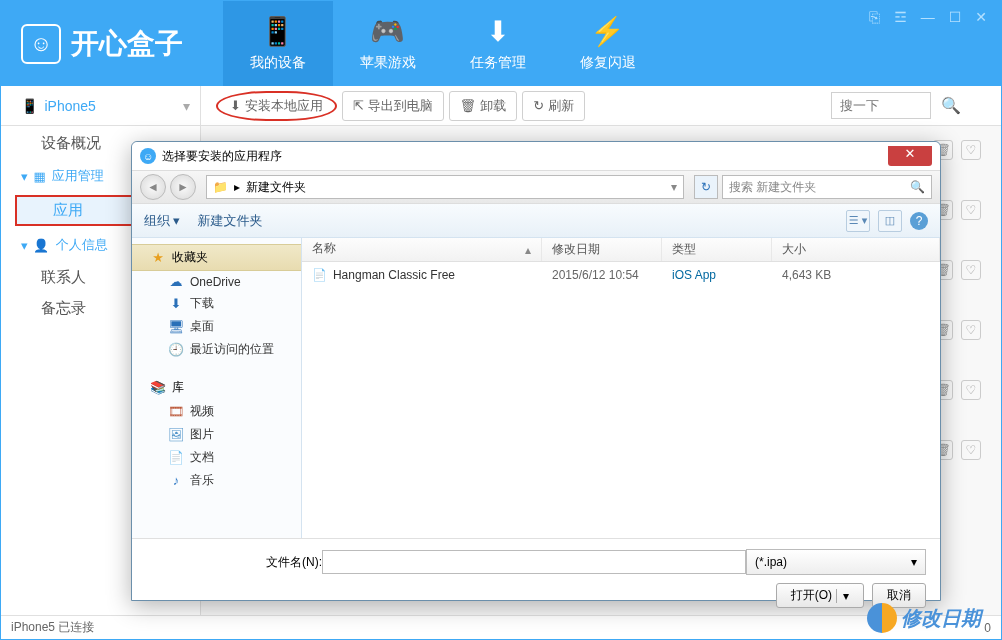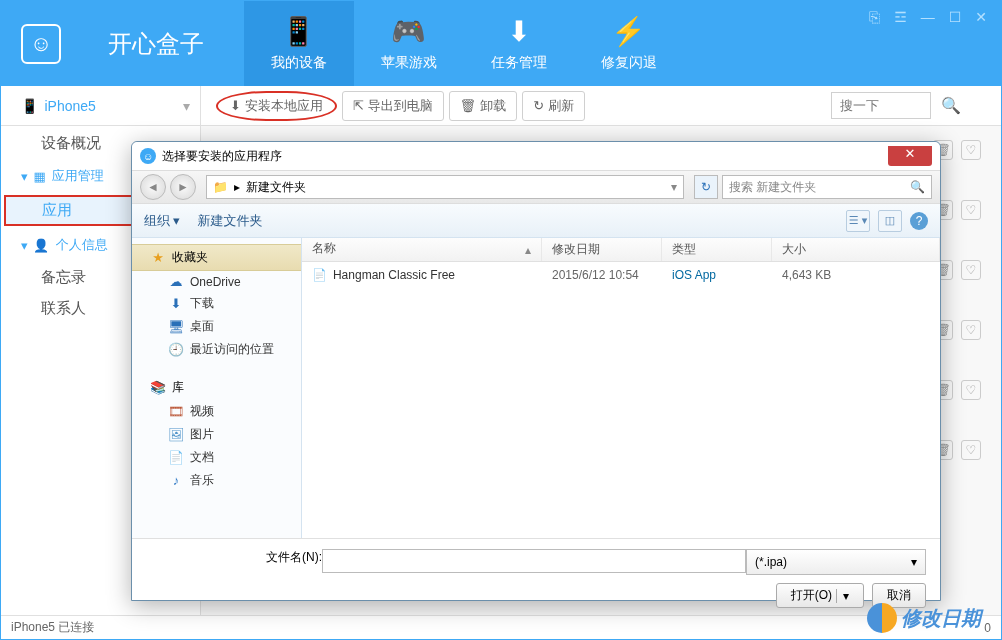--- a/index.html
+++ b/index.html
@@ -1,21 +1,21 @@
 <!DOCTYPE html>
 <html><head>
   <meta charset="utf-8">
   <style>
     * { margin: 0; padding: 0; box-sizing: border-box; font-family: "Microsoft YaHei", sans-serif; }
     body { width: 1002px; height: 640px; background: #fff; position: relative; border: 1px solid #3ea9f5; overflow: hidden; }
     
     .header { background: #3ea9f5; height: 85px; display: flex; align-items: stretch; color: #fff; }
     .logo-area { display: flex; align-items: center; padding: 0 20px; gap: 10px; }
     .logo-icon { width: 40px; height: 40px; border: 2px solid #fff; border-radius: 6px; display: flex; align-items: center; justify-content: center; font-size: 22px; }
-    .logo-text { font-size: 24px; font-weight: 400; margin-left: 37px; }
+    .logo-text { font-size: 28px; font-weight: 700; }
     .nav-tabs { display: flex; margin-left: 20px; }
     .nav-tab { width: 110px; display: flex; flex-direction: column; align-items: center; justify-content: center; gap: 6px; cursor: pointer; font-size: 14px; }
     .nav-tab.active { background: #2e97e5; }
     .nav-tab-icon { font-size: 28px; }
     .window-controls { margin-left: auto; display: flex; gap: 14px; padding: 8px 14px 0 0; align-items: flex-start; }
     .win-ctrl { color: #b3e0ff; cursor: pointer; font-size: 14px; }
     
     .sub-header { height: 40px; border-bottom: 1px solid #e0e0e0; display: flex; align-items: center; padding: 0 10px; }
     .device-selector { color: #3ea9f5; display: flex; align-items: center; gap: 6px; font-size: 14px; padding-left: 10px; width: 190px; border-right: 1px solid #e0e0e0; height: 100%; }
     .toolbar { display: flex; align-items: center; gap: 5px; padding-left: 15px; }
@@ -24,21 +24,21 @@
     .toolbar-spacer { flex: 1; }
     .search-box { display: flex; align-items: center; margin-right: 20px; }
     .search-input { border: 1px solid #d0d0d0; padding: 5px 8px; font-size: 13px; width: 100px; }
     .search-btn { padding: 5px 10px; cursor: pointer; }
     
     .main-body { display: flex; height: calc(100% - 148px); }
     .sidebar { width: 200px; border-right: 1px solid #e0e0e0; padding-top: 2px; }
     .sidebar-item { padding: 6px 20px 6px 40px; font-size: 15px; color: #555; cursor: pointer; }
     .sidebar-group { padding: 8px 10px 8px 20px; font-size: 13px; display: flex; align-items: center; gap: 6px; cursor: pointer; }
     .sidebar-group.blue { color: #3ea9f5; }
-    .sidebar-item.selected { background: #e8f3fd; border: 2px solid #d93025; margin: 2px 3px; padding: 4px 20px 4px 36px; color: #3ea9f5; }
+    .sidebar-item.selected { background: #e8f3fd; border: 2px solid #d93025; margin: 2px 14px; padding: 4px 20px 4px 36px; color: #3ea9f5; }
     .content-area { flex: 1; background: #f8f8f8; position:relative; }
     .content-row-shadow { position:absolute; right:20px; width: 20px; height:20px; border:1px solid #ccc; border-radius:3px; display:flex; align-items:center;justify-content:center;color:#999;font-size:12px;}
     
     .status-bar { position: absolute; bottom: 0; left: 0; right: 0; height: 24px; border-top: 1px solid #e0e0e0; display: flex; align-items: center; padding: 0 10px; font-size: 12px; color: #666; }
     .status-bar span:last-child { margin-left: auto; }
     
     
     .file-dialog { position: absolute; top: 140px; left: 130px; width: 810px; height: 460px; background: #fff; border: 1px solid #6b8fab; border-radius: 6px 6px 0 0; box-shadow: 0 5px 25px rgba(0,0,0,0.3); }
     .fd-title { height: 28px; background: #fff; border-radius: 6px 6px 0 0; display: flex; align-items: center; padding: 0 8px; font-size: 12px; }
     .fd-title-icon { width: 16px; height: 16px; background: #3ea9f5; border-radius: 50%; margin-right: 6px; display:flex;align-items:center;justify-content:center;color:#fff;font-size:10px;}
@@ -69,21 +69,21 @@
     .fd-col.type { width: 110px; }
     .fd-col.size { flex: 1; }
     .fd-row { display: flex; font-size: 12px; padding: 4px 0; color: #333; cursor: pointer; }
     .fd-cell { padding: 2px 10px; display:flex;align-items:center;gap:6px;}
     .fd-cell.name { width: 240px; }
     .fd-cell.date { width: 120px; color: #666; }
     .fd-cell.type { width: 110px; color: #0369a1; }
     .fd-cell.size { flex: 1; color: #666; }
     
     .fd-footer { padding: 10px 14px; border-top: 1px solid #e0e0e0; }
-    .fd-footer-row { display: flex; gap: 0; margin-bottom: 8px; }
+    .fd-footer-row { display: flex; align-items: center; gap: 0; margin-bottom: 8px; }
     .fd-fn-label { font-size: 12px; margin-left: 120px; }
     .fd-fn-input { flex: 1; height: 24px; border: 1px solid #bbb; padding: 0 6px; background:#fff;}
     .fd-filter { width: 180px; height: 24px; border: 1px solid #bbb; background: linear-gradient(#fff,#eee); padding: 12px 8px; font-size: 12px; display: flex; align-items: center; justify-content: space-between; cursor: pointer; }
     .fd-buttons { display: flex; justify-content: flex-end; gap: 8px; }
     .fd-btn { padding: 3px 14px; font-size: 12px; border: 1px solid #aaa; background: linear-gradient(#fdfdfd,#e8e8e8); border-radius: 3px; cursor: pointer; display:flex;align-items:center;gap:4px;}
     
     .watermark { position: absolute; bottom: 6px; right: 20px; display:flex;align-items:center;gap:4px;font-size:20px;color:#4a92d9;font-style:italic;font-weight:bold; }
     .watermark .ball { width:30px;height:30px;border-radius:50%;background:conic-gradient(#f7a823 0 50%, #4a92d9 50% 100%);position:relative;}
   </style>
 </head>
@@ -161,22 +161,22 @@
       <span>▾</span>
       <span style="color:#3ea9f5;">▦</span>
       <span>应用管理</span>
     </div>
     <div class="sidebar-item selected">应用</div>
     <div class="sidebar-group blue">
       <span>▾</span>
       <span style="color:#3ea9f5;">👤</span>
       <span>个人信息</span>
     </div>
+    <div class="sidebar-item">联系人</div>
     <div class="sidebar-item">备忘录</div>
-    <div class="sidebar-item">联系人</div>
   </div>
   <div class="content-area">
     <div class="content-row-shadow" style="top:14px;">♡</div>
     <div class="content-row-shadow" style="top:14px;right:48px;">🗑</div>
     <div class="content-row-shadow" style="top:74px;">♡</div>
     <div class="content-row-shadow" style="top:74px;right:48px;">🗑</div>
     <div class="content-row-shadow" style="top:134px;">♡</div>
     <div class="content-row-shadow" style="top:134px;right:48px;">🗑</div>
     <div class="content-row-shadow" style="top:194px;">♡</div>
     <div class="content-row-shadow" style="top:194px;right:48px;">🗑</div>

